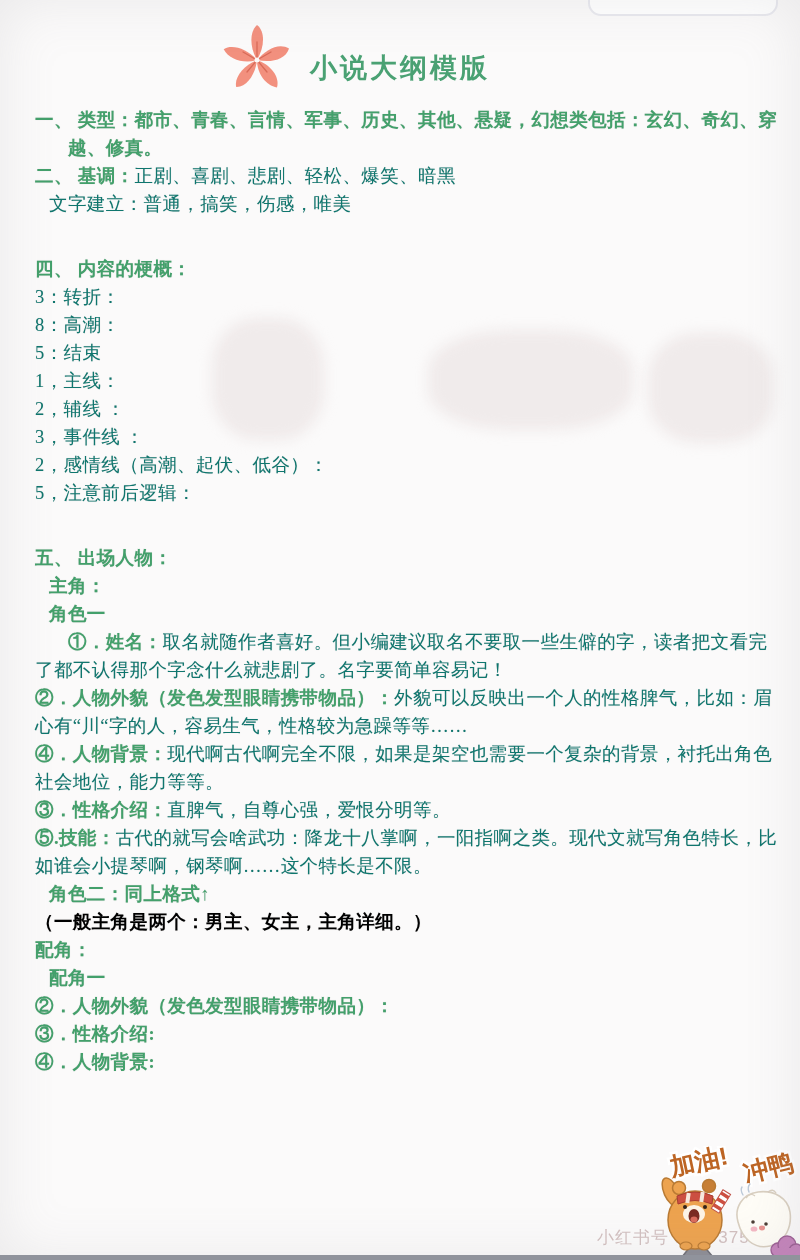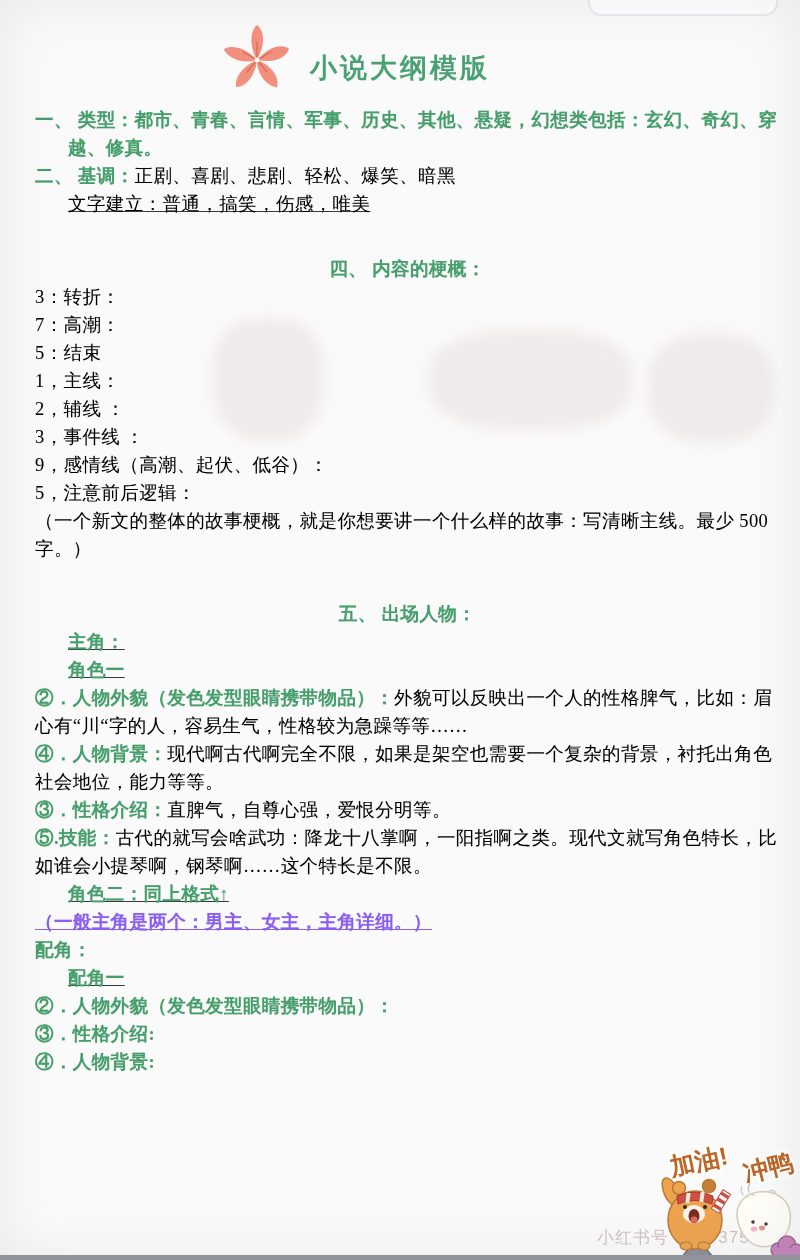--- a/index.html
+++ b/index.html
@@ -15,26 +15,26 @@
   }
   .header{position:absolute;top:20px;left:0;width:100%;height:84px;z-index:2;}
   .flower{position:absolute;left:221px;top:2px;}
   .page-title{
     position:absolute;left:0;right:0;top:30px;text-align:center;
     font-size:27px;font-weight:bold;color:#4aa173;letter-spacing:3px;
   }
   .content{position:absolute;left:35px;right:20px;top:106px;z-index:2;}
   .line{font-size:18.5px;line-height:28px;color:#3a3a3a;letter-spacing:.4px;text-shadow:0 0 1px rgba(40,40,40,.18);}
   .g{color:#43a06b;font-weight:bold;}
-  .k{color:#000000;}
-  .r{color:#8b5cf6;font-weight:bold;text-decoration:underline;}
-  .ind{margin-left:33px;text-decoration:underline;}
+  .k{color:#0f766e;}
+  .r{color:#000000;font-weight:bold;}
+  .ind{margin-left:14px;}
   .hang{text-indent:33px;}
   .wrapind{padding-left:33px;text-indent:-33px;}
-  .gap{margin-top:37px;text-align:center;}
+  .gap{margin-top:37px;}
   .watermark-center{position:absolute;border-radius:40%;filter:blur(7px);background:rgba(232,222,222,.55);z-index:1;}
   .wm-a{left:212px;top:318px;width:112px;height:122px;}
   .wm-b{left:428px;top:330px;width:205px;height:100px;}
   .wm-c{left:648px;top:333px;width:125px;height:110px;}
   .xhs-watermark{
     position:absolute;left:597px;top:1226px;z-index:2;
     font-size:17px;letter-spacing:1px;color:rgba(196,172,172,.75);
     font-family:"Liberation Sans","DejaVu Sans",sans-serif;
   }
   .sticker{position:absolute;left:650px;top:1146px;width:150px;height:112px;z-index:3;}
@@ -72,31 +72,31 @@
   </span>
   <div class="page-title">小说大纲模版</div>
 </div>
 
 <div class="content">
     <div class="line wrapind"><span class="g">一、 类型：都市、青春、言情、军事、历史、其他、悬疑，幻想类包括：玄幻、奇幻、穿越、修真。</span></div>
     <div class="line"><span class="g">二、 基调：</span><span class="k">正剧、喜剧、悲剧、轻松、爆笑、暗黑</span></div>
     <div class="line ind"><span class="k">文字建立：普通，搞笑，伤感，唯美</span></div>
     <div class="line gap"><span class="g">四、 内容的梗概：</span></div>
     <div class="line"><span class="k">3：转折：</span></div>
-    <div class="line"><span class="k">7：高潮：</span></div>
+    <div class="line"><span class="k">8：高潮：</span></div>
     <div class="line"><span class="k">5：结束</span></div>
     <div class="line"><span class="k">1，主线：</span></div>
     <div class="line"><span class="k">2，辅线 ：</span></div>
     <div class="line"><span class="k">3，事件线 ：</span></div>
-    <div class="line"><span class="k">9，感情线（高潮、起伏、低谷）：</span></div>
+    <div class="line"><span class="k">2，感情线（高潮、起伏、低谷）：</span></div>
     <div class="line"><span class="k">5，注意前后逻辑：</span></div>
-    <div class="line"><span class="k">（一个新文的整体的故事梗概，就是你想要讲一个什么样的故事：写清晰主线。最少 500 字。）</span></div>
     <div class="line gap"><span class="g">五、 出场人物：</span></div>
     <div class="line ind"><span class="g">主角：</span></div>
     <div class="line ind"><span class="g">角色一</span></div>
+    <div class="line hang"><span class="g">①．姓名：</span><span class="k">取名就随作者喜好。但小编建议取名不要取一些生僻的字，读者把文看完了都不认得那个字念什么就悲剧了。名字要简单容易记！</span></div>
     <div class="line"><span class="g">②．人物外貌（发色发型眼睛携带物品）：</span><span class="k">外貌可以反映出一个人的性格脾气，比如：眉心有“川“字的人，容易生气，性格较为急躁等等……</span></div>
     <div class="line"><span class="g">④．人物背景：</span><span class="k">现代啊古代啊完全不限，如果是架空也需要一个复杂的背景，衬托出角色社会地位，能力等等。</span></div>
     <div class="line"><span class="g">③．性格介绍：</span><span class="k">直脾气，自尊心强，爱恨分明等。</span></div>
     <div class="line"><span class="g">⑤.技能：</span><span class="k">古代的就写会啥武功：降龙十八掌啊，一阳指啊之类。现代文就写角色特长，比如谁会小提琴啊，钢琴啊……这个特长是不限。</span></div>
     <div class="line ind"><span class="g">角色二：同上格式↑</span></div>
     <div class="line"><span class="r">（一般主角是两个：男主、女主，主角详细。）</span></div>
     <div class="line"><span class="g">配角：</span></div>
     <div class="line ind"><span class="g">配角一</span></div>
     <div class="line"><span class="g">②．人物外貌（发色发型眼睛携带物品）：</span></div>
     <div class="line"><span class="g">③．性格介绍:</span></div>

